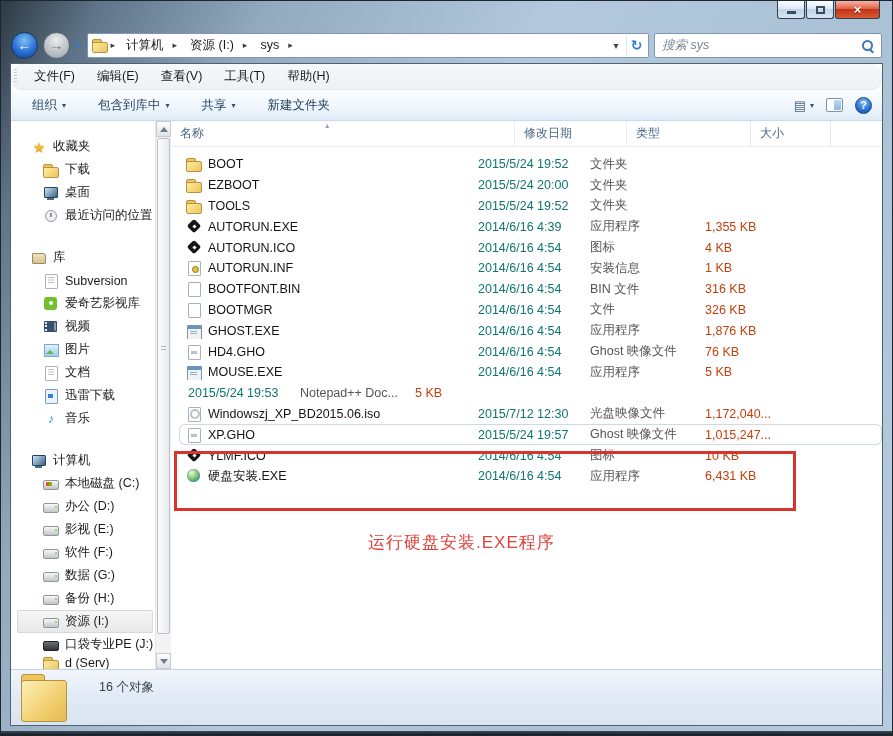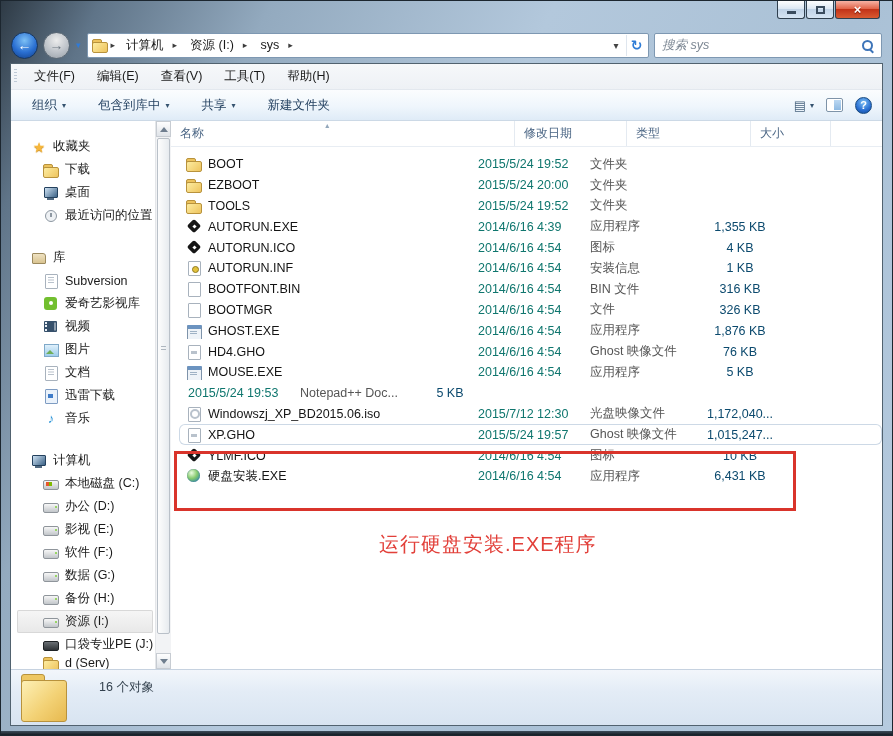--- a/index.html
+++ b/index.html
@@ -50,21 +50,21 @@
   .mag::before { content:""; position:absolute; left:1px; top:1px; width:7px; height:7px;
     border:2px solid #3d74b8; border-radius:50%; }
   .mag::after { content:""; position:absolute; right:0; bottom:0; width:5px; height:2px;
     background:#3d74b8; transform:rotate(45deg); }
 
   
   .client { position:absolute; left:9px; right:9px; top:62px; bottom:9px;
     background:#fff; border:1px solid #51626f; overflow:hidden; display:flex; flex-direction:column; }
 
   .menubar { height:26px; background:linear-gradient(#f6f8fa,#eef1f5); border-bottom:1px solid #e3e8ee;
-    display:flex; align-items:center; padding-left:14px; gap:4px; position:relative; }
+    display:flex; align-items:center; padding-left:14px; gap:4px; position:relative;border-radius:11px; }
   .menubar::before { content:""; position:absolute; left:3px; top:5px; bottom:5px; width:3px;
     background:repeating-linear-gradient(to bottom,#bfcad6 0 1px,transparent 1px 3px); }
   .menu-item { font-size:12.5px; color:#1a1a1a; padding:3px 9px; cursor:default; }
 
   .toolbar { height:31px; background:linear-gradient(#fbfdfe,#eff6fc 55%,#dfebf7);
     border-bottom:1px solid #ccd9e6; display:flex; align-items:center; padding:0 6px 0 12px; }
   .tb-item { display:flex; align-items:center; gap:5px; padding:4px 9px; margin-right:14px;
     font-size:12.5px; color:#1e3c5c; cursor:default; border-radius:2px; }
   .tb-caret { font-size:8px; color:#35536f; }
   .tb-right { margin-left:auto; display:flex; align-items:center; gap:12px; padding-right:4px; }
@@ -112,27 +112,27 @@
     border-right:1px solid #e4eaf1; position:relative; cursor:default; }
   .hcell.name { width:344px; } .hcell.date { width:112px; } .hcell.type { width:124px; } .hcell.size { width:80px; }
   .hcell .sort { position:absolute; top:0px; left:45%; font-size:8px; color:#93a7bb; }
 
   .rows { padding-top:7px;padding-left:8px; }
   .frow { display:flex; align-items:center; height:20.8px; cursor:default; }
   .fc { font-size:12.5px; white-space:nowrap; overflow:hidden; }
   .fc.name { width:290px; display:flex; align-items:center; gap:6px; padding-left:7px; color:#141414; }
   .fc.date { width:112px; color:#0f766e; padding-left:9px; }
   .fc.type { width:124px; color:#555; padding-left:9px; }
-  .fc.size { width:80px; color:#0c4a6e; text-align:center; padding-right:10px; }
+  .fc.size { width:80px; color:#c2410c; text-align:left; padding-right:10px; }
   .frow.outlined { box-shadow:inset 0 0 0 1px #cdd9e6; border-radius:6px; }
 
   
   .red-box { position:absolute; left:3px; top:330px; width:622px; height:60px;
     border:3px solid #d9342b; pointer-events:none; }
-  .red-note { position:absolute; left:208px; top:410px; font-size:20px; color:#e2403a;
+  .red-note { position:absolute; left:197px; top:410px; font-size:17px; color:#e2403a;
     letter-spacing:1px; }
 
   
   .statusbar { height:56px; background:linear-gradient(#f2f6fb,#e3ecf6 40%,#d8e4f1);
     border-top:1px solid #c6d2e0; position:relative; }
   .status-text { position:absolute; left:88px; top:9px; font-size:12.5px; color:#33414e; }
   .bigfolder { position:absolute; left:10px; top:2px; width:46px; height:50px; }
   .bigfolder::before { content:""; position:absolute; left:0; top:2px; width:22px; height:10px;
     background:#eec763; border:1px solid #b8923c; border-radius:3px 3px 0 0; }
   .bigfolder::after { content:""; position:absolute; left:0; top:8px; width:44px; height:40px;

